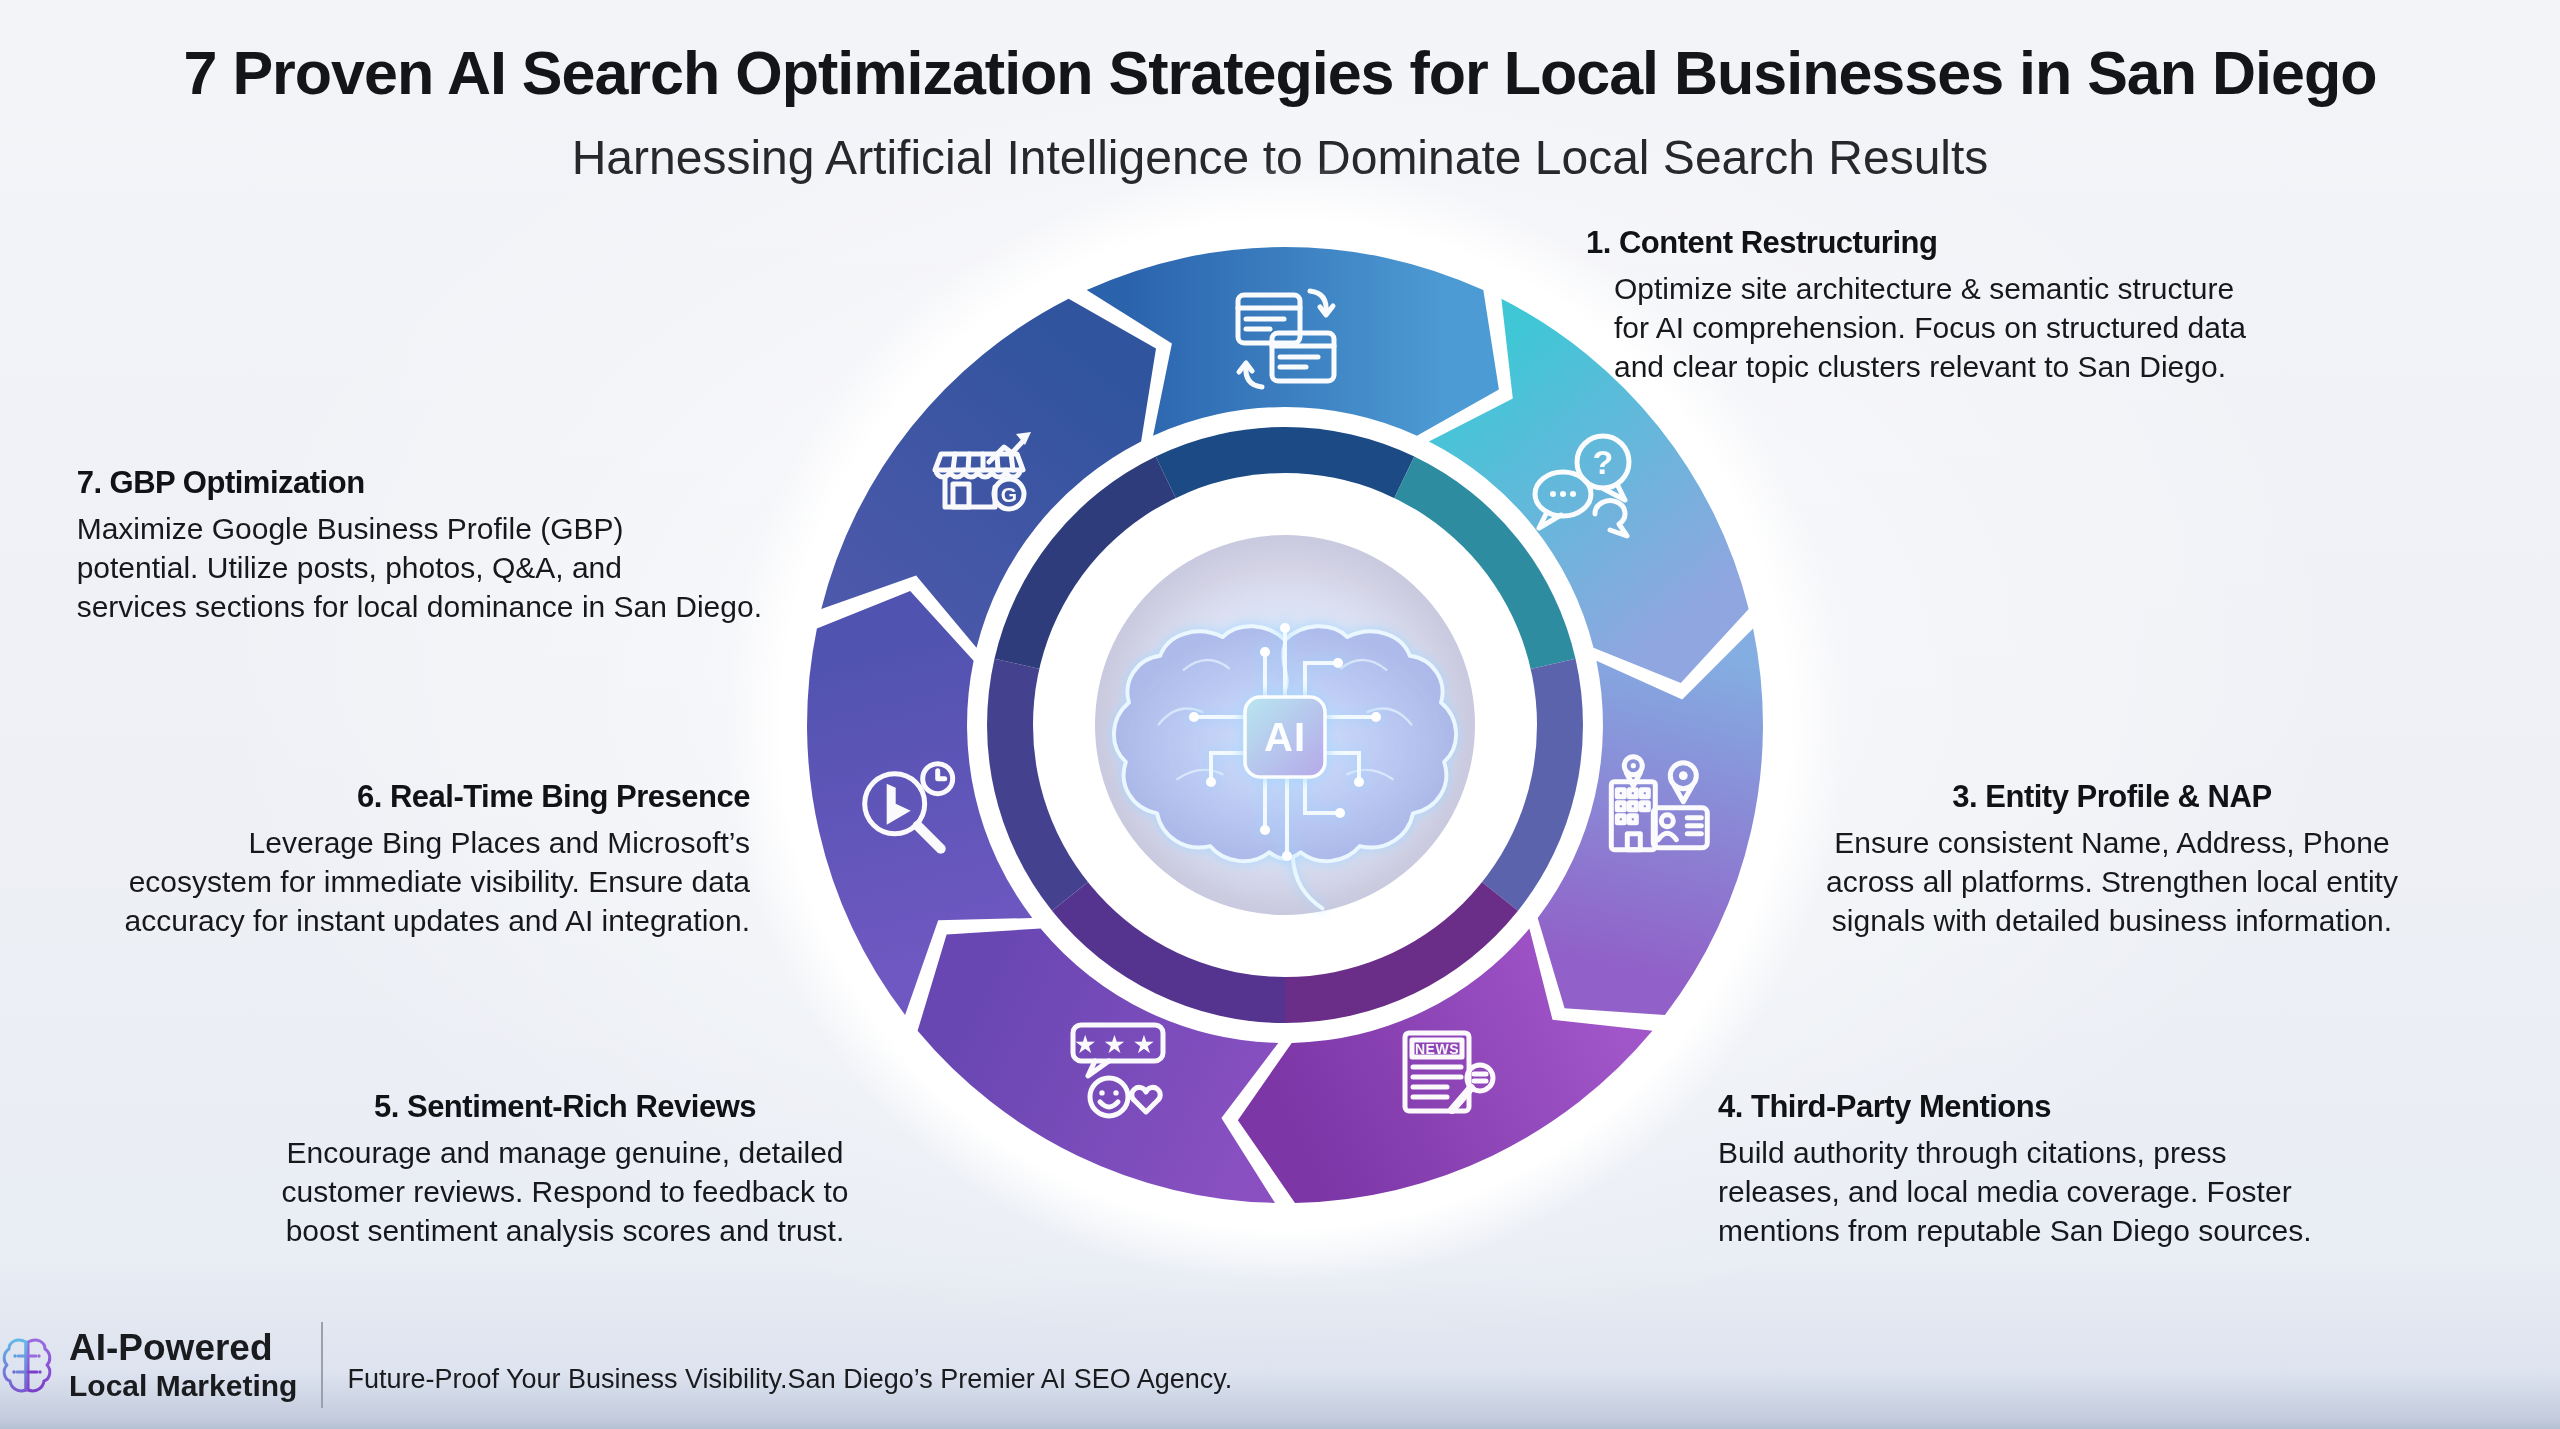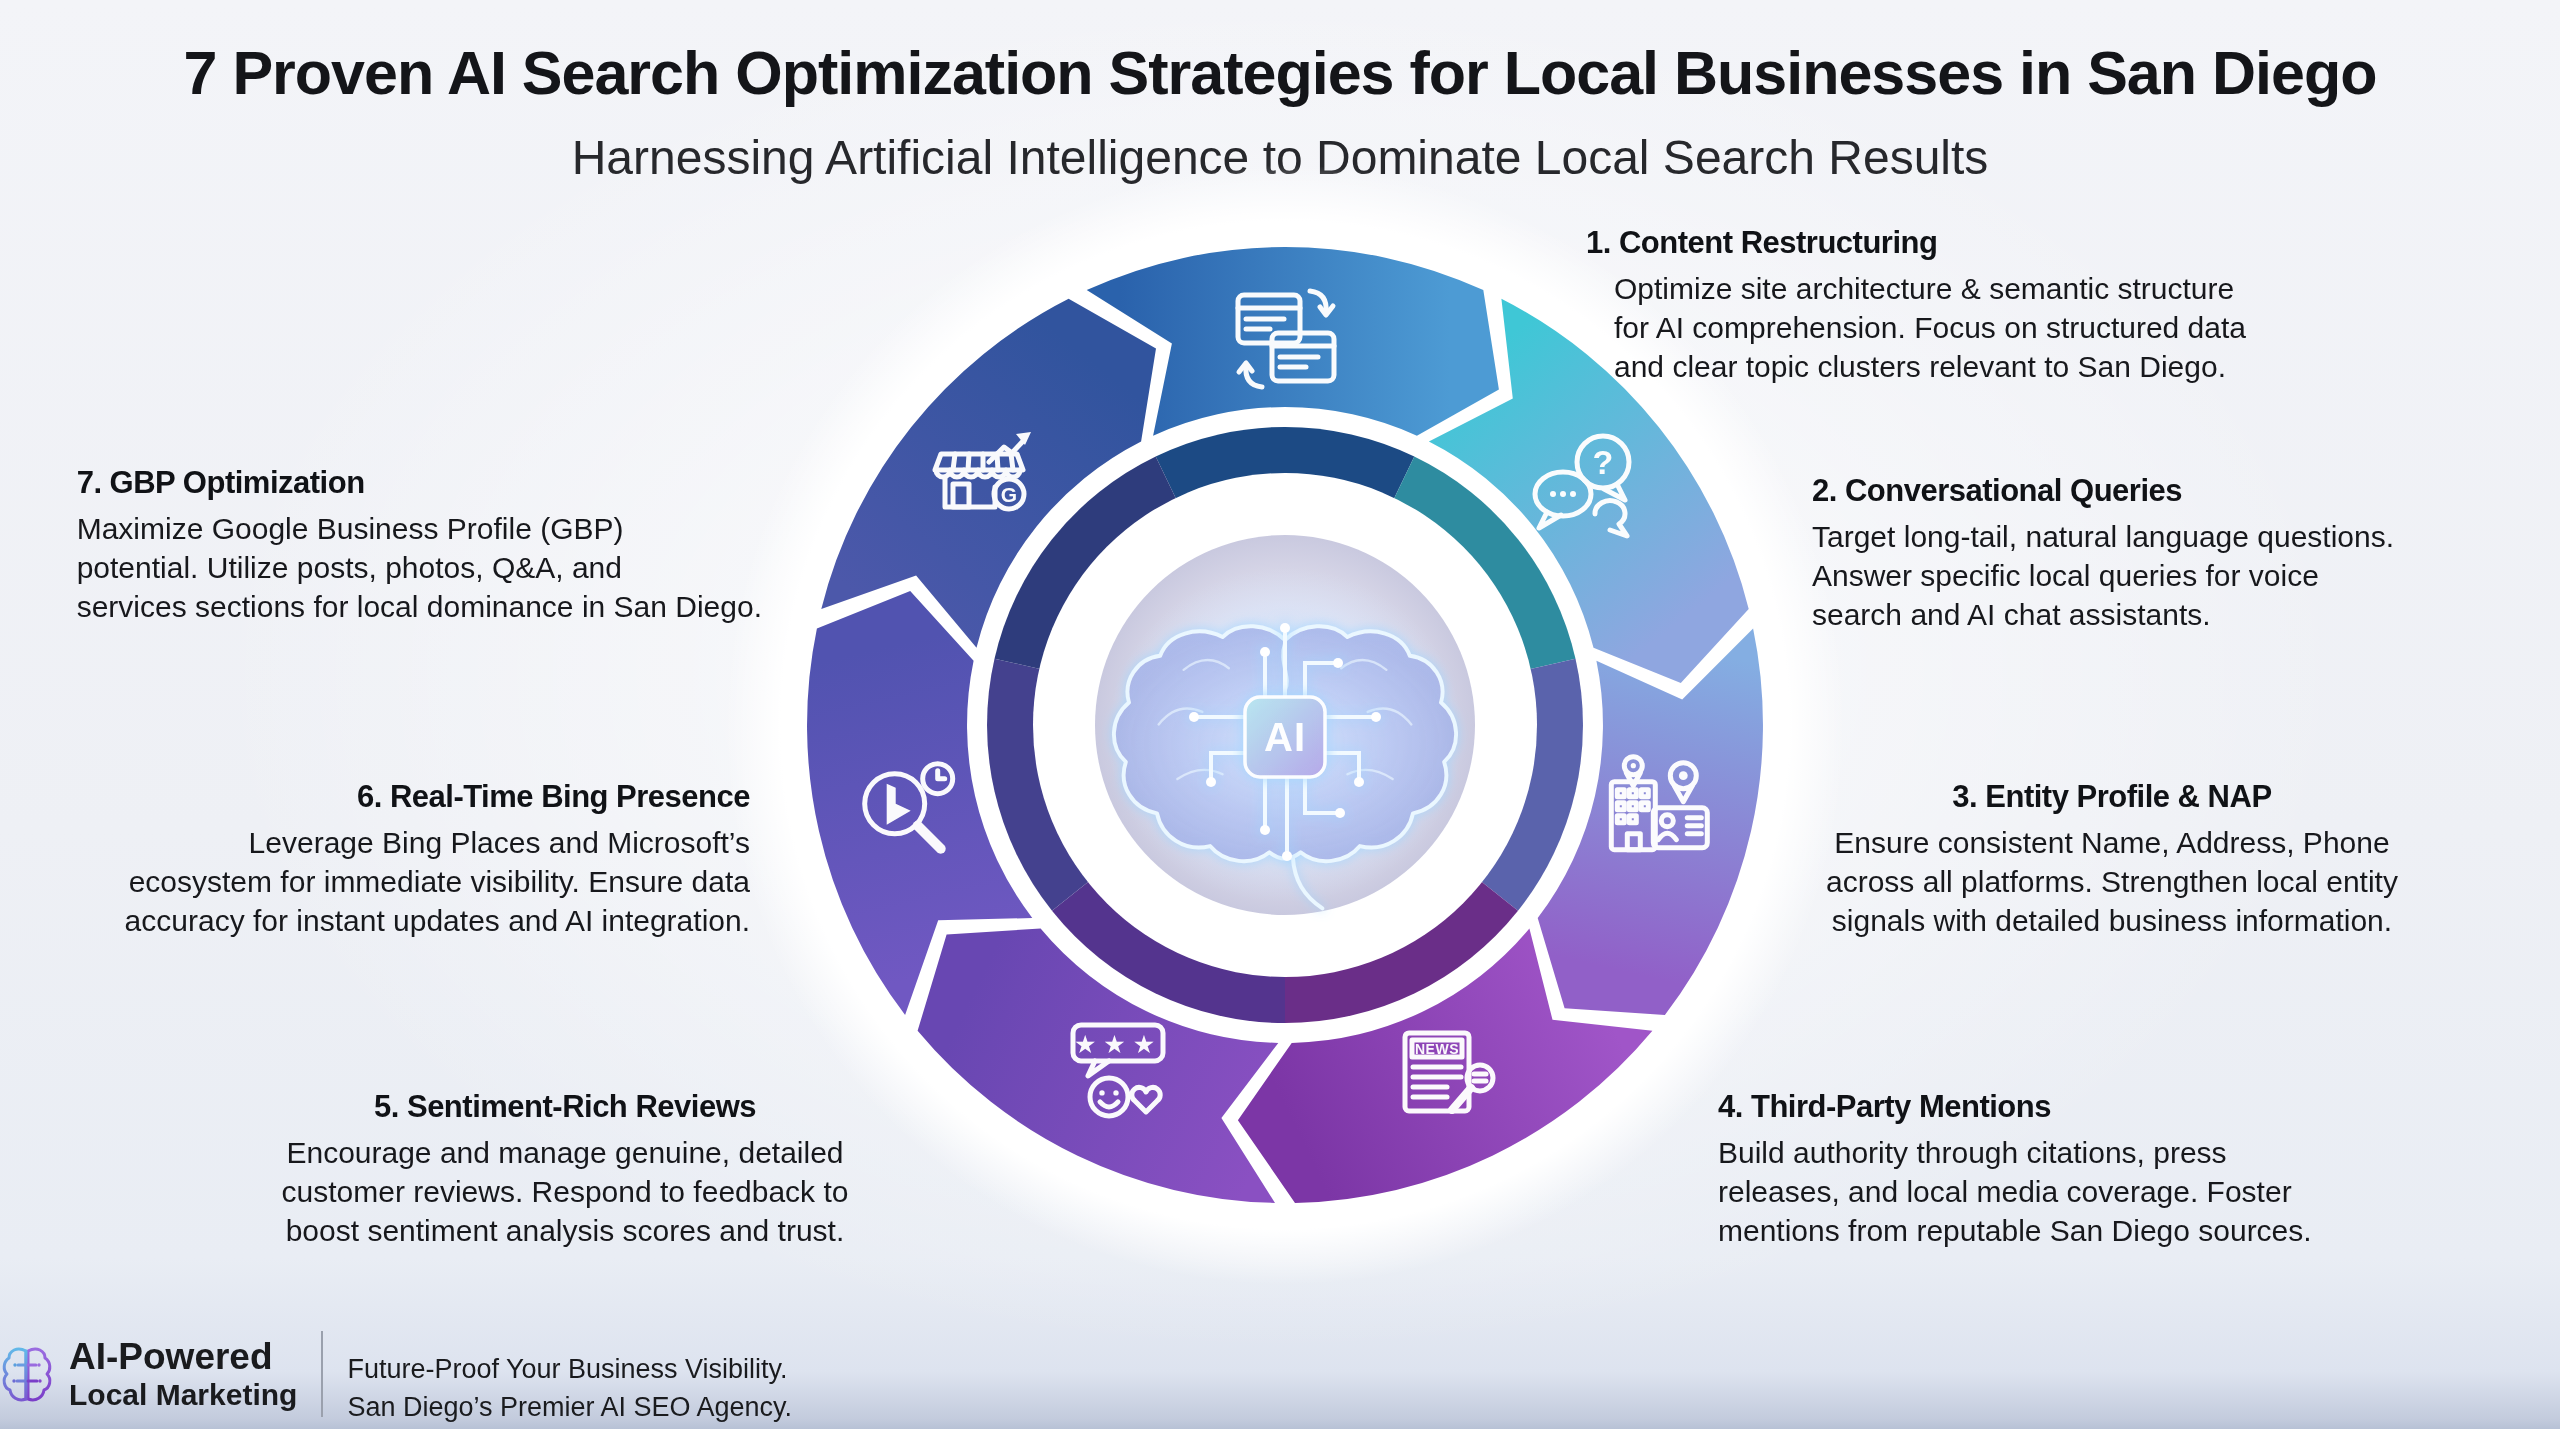--- a/index.html
+++ b/index.html
@@ -44,21 +44,21 @@
 
   .footer{
     position:absolute;top:1322px;left:0;right:0;
     display:flex;justify-content:flex-start;align-items:center;gap:24px;
   }
   .brand{display:flex;align-items:center;gap:15px;}
   .brand-text{display:flex;flex-direction:column;}
   .brand-name{font-size:37px;font-weight:700;color:#1a1b1e;line-height:42px;}
   .brand-sub{font-size:30px;font-weight:700;color:#1a1b1e;line-height:34px;}
   .fdivider{width:2px;height:86px;background:#9AA0AD;}
-  .tagline{display:flex;flex-direction:column;margin-top:28px;}
+  .tagline{display:flex;flex-direction:row;margin-top:28px;}
   .tagline span{font-size:27px;font-weight:500;color:#1a1b1e;line-height:38px;}
 </style>
 </head>
 <body>
 
 <div class="canvas">
 
   <h1 class="title">7 Proven AI Search Optimization Strategies for Local Businesses in San Diego</h1>
   <p class="subtitle">Harnessing Artificial Intelligence to Dominate Local Search Results</p>
 
@@ -279,26 +279,20 @@
         </g>
       </svg>
   </div>
 
   <section class="strategy pos1">
     <h2>1. Content Restructuring</h2>
     <p>Optimize site architecture &amp; semantic structure
 for AI comprehension. Focus on structured data
 and clear topic clusters relevant to San Diego.</p>
   </section>
-  <section class="strategy pos2">
-    <h2>2. Conversational Queries</h2>
-    <p>Target long-tail, natural language questions.
-Answer specific local queries for voice
-search and AI chat assistants.</p>
-  </section>
   <section class="strategy pos3">
     <h2>3. Entity Profile &amp; NAP</h2>
     <p>Ensure consistent Name, Address, Phone
 across all platforms. Strengthen local entity
 signals with detailed business information.</p>
   </section>
   <section class="strategy pos4">
     <h2>4. Third-Party Mentions</h2>
     <p>Build authority through citations, press
 releases, and local media coverage. Foster

